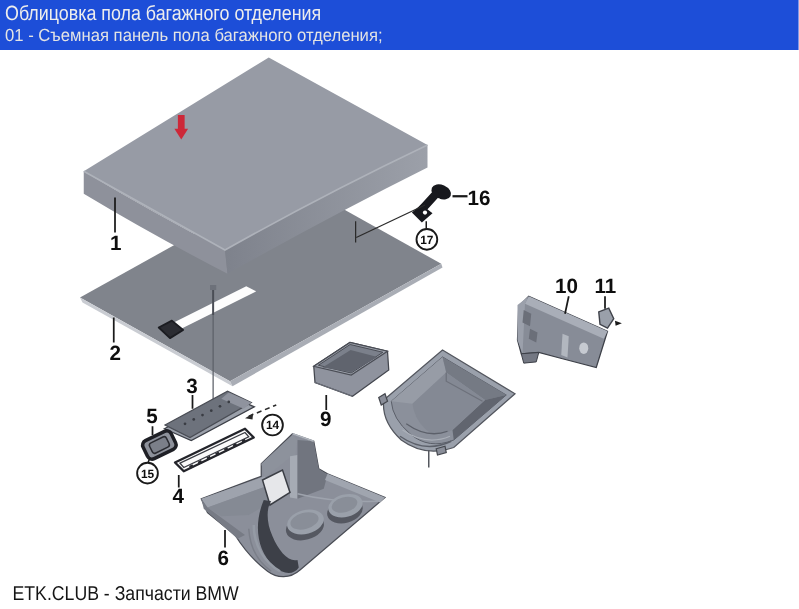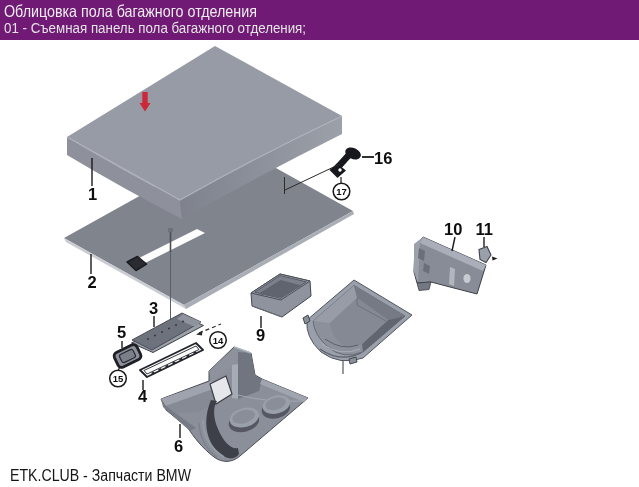--- a/index.html
+++ b/index.html
@@ -1,17 +1,17 @@
 <!DOCTYPE html>
 <html><head>
 <meta charset="utf-8">
 <style>
 html,body{margin:0;padding:0;background:#fff;width:639px;height:487px;overflow:hidden;}
 body{font-family:"Liberation Sans",sans-serif;position:relative;}
-.hdr{position:absolute;left:0;top:0;width:639px;height:40px;background:#701a75;}
+.hdr{position:absolute;left:0;top:0;width:639px;height:40px;background:#1d4ed8;}
 .hdr .t1{position:absolute;left:4px;top:2px;font-size:16.5px;color:#ededed;white-space:nowrap;transform:scaleX(.866);transform-origin:0 0;}
 .hdr .t2{position:absolute;left:4px;top:19.5px;font-size:14px;color:#e4e4e4;white-space:nowrap;transform:scaleX(.952);transform-origin:0 0;}
 .ftr{position:absolute;left:10px;top:467px;font-size:16px;color:#151515;white-space:nowrap;transform:scaleX(.884);transform-origin:0 0;}
 svg{position:absolute;left:0;top:0;}
 .lbl{font-family:"Liberation Sans",sans-serif;font-weight:bold;font-size:16.5px;fill:#0e0e0e;}
 .clbl{font-family:"Liberation Sans",sans-serif;font-weight:bold;font-size:9.5px;fill:#0e0e0e;}
 </style>
 </head>
 <body>
 

